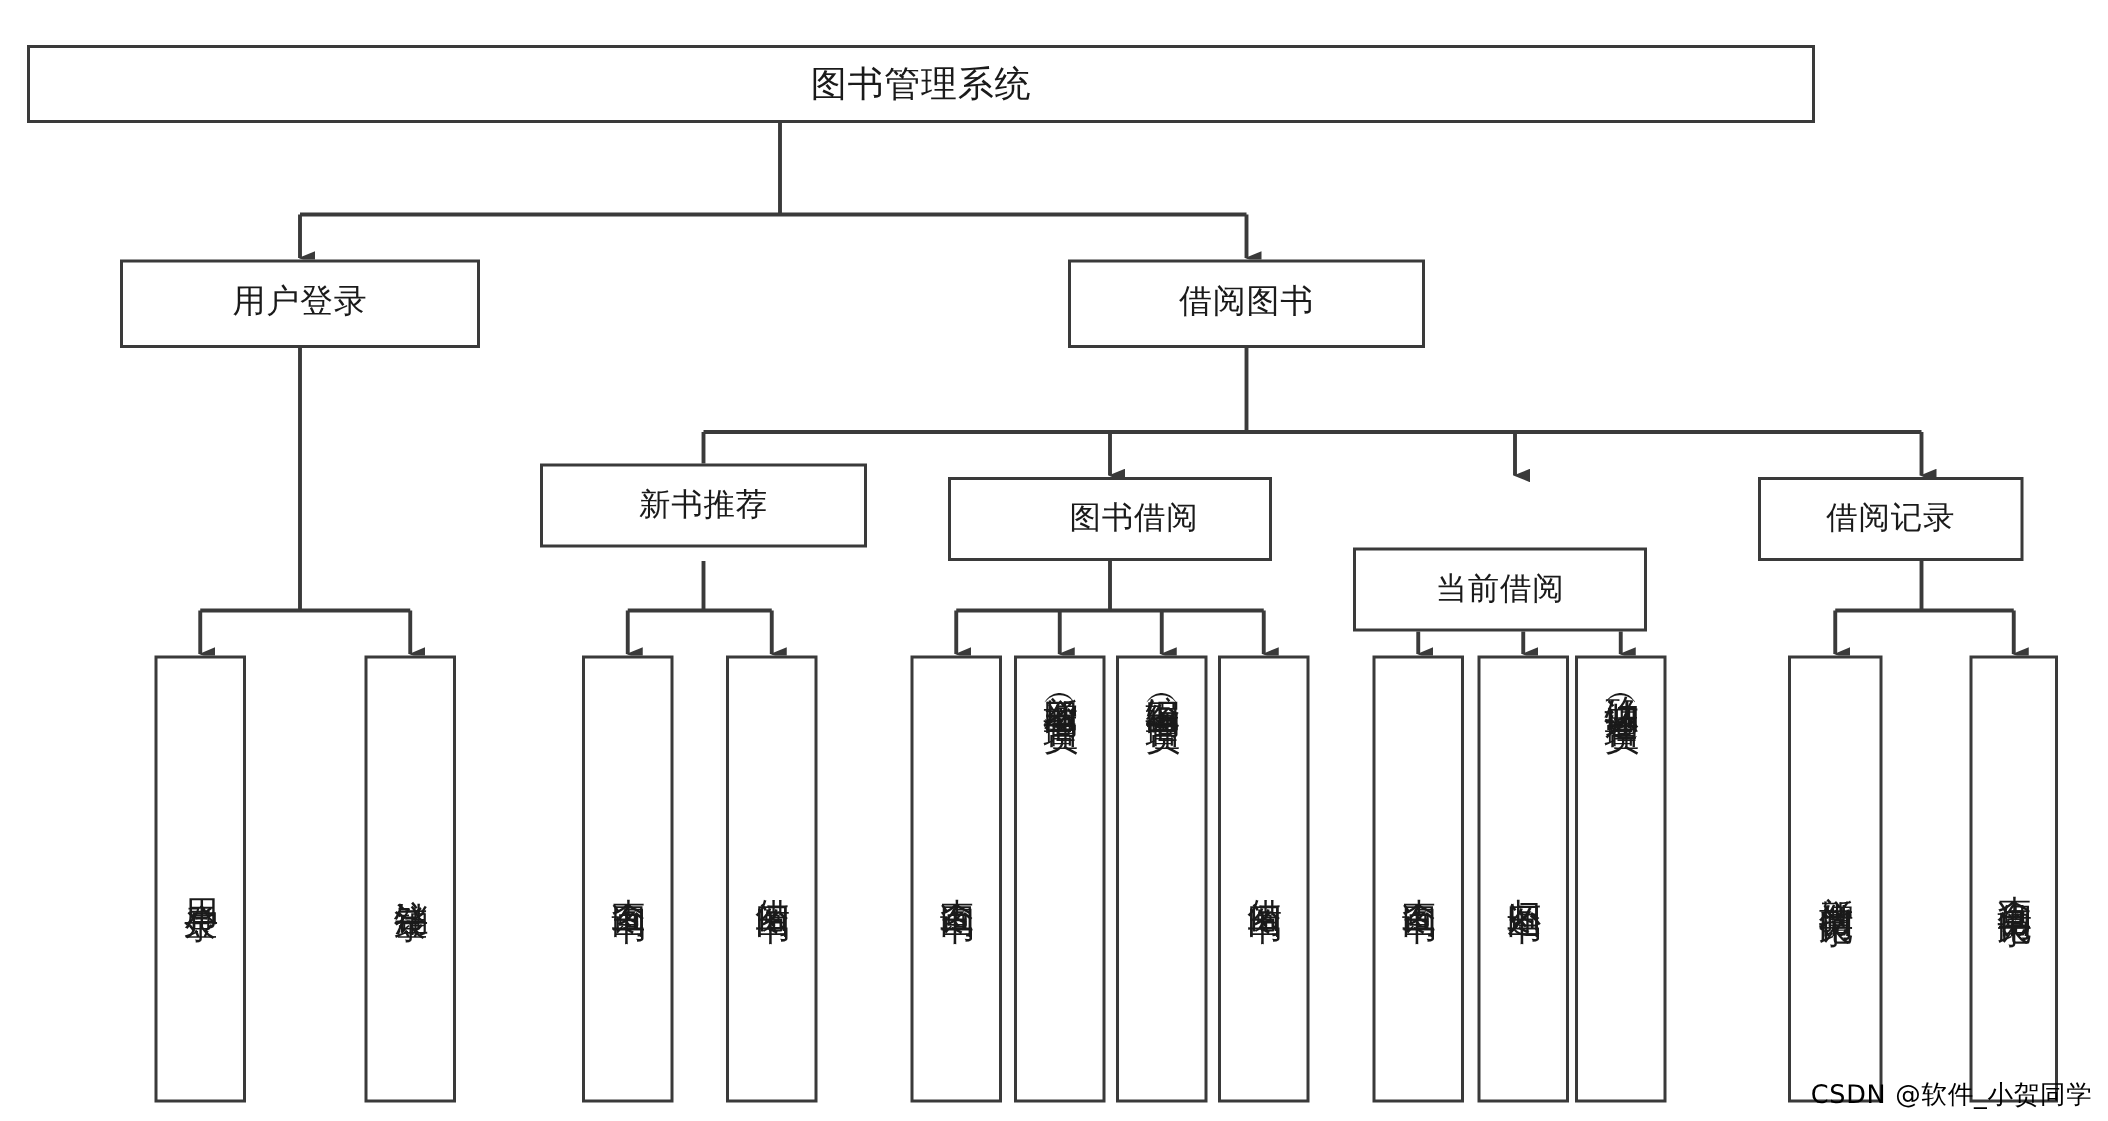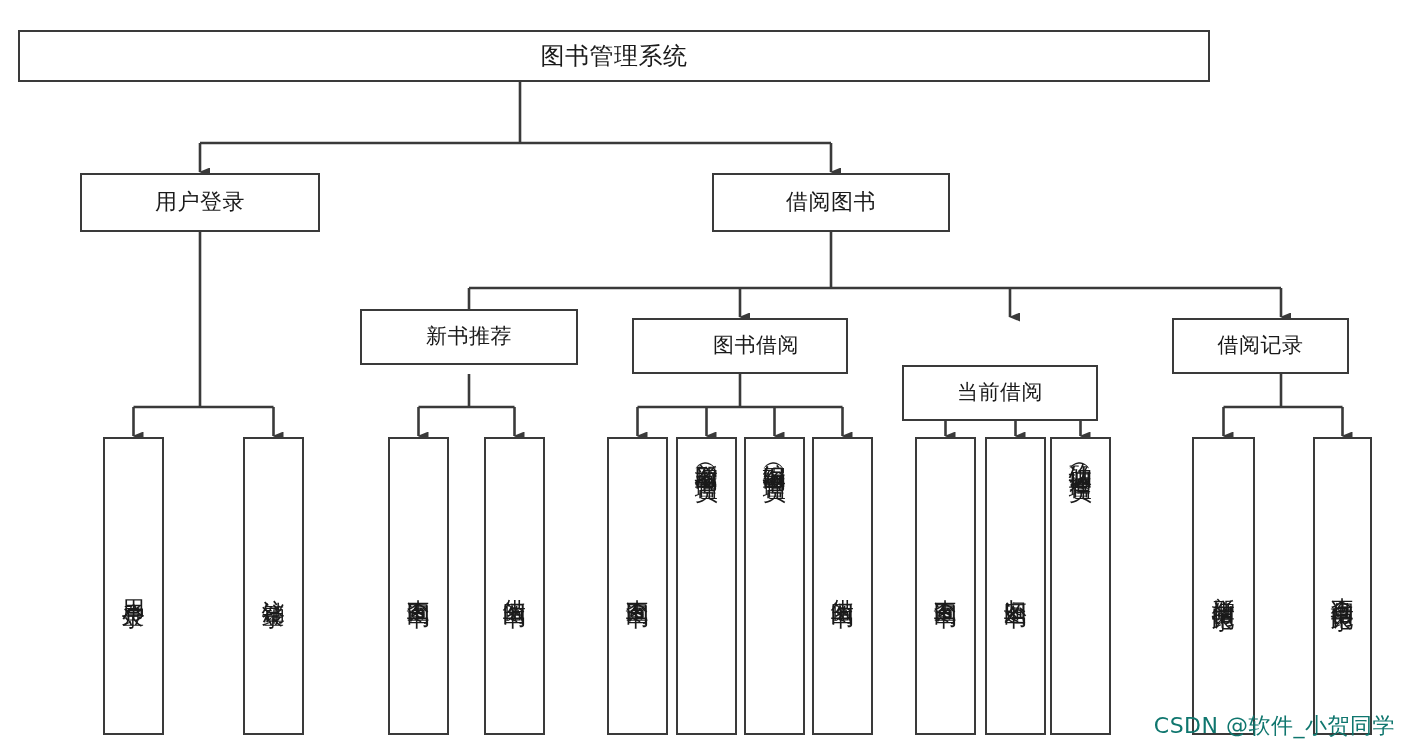--- a/index.html
+++ b/index.html
@@ -58,22 +58,22 @@
     white-space: nowrap;
   }
   .node.leaf.vcenter {
     align-items: center;
     padding-top: 0;
   }
   #watermark {
     position: absolute;
     right: 10px;
     bottom: 6px;
-    font-size: 22px;
-    color: #0f766e;
+    font-size: 17px;
+    color: #000000;
     font-family: "DejaVu Sans", "Liberation Sans", sans-serif;
     letter-spacing: 0.5px;
     z-index: 5;
     white-space: nowrap;
   }
 </style>
 </head>
 <body>
 
 <div id="diagram-root">

